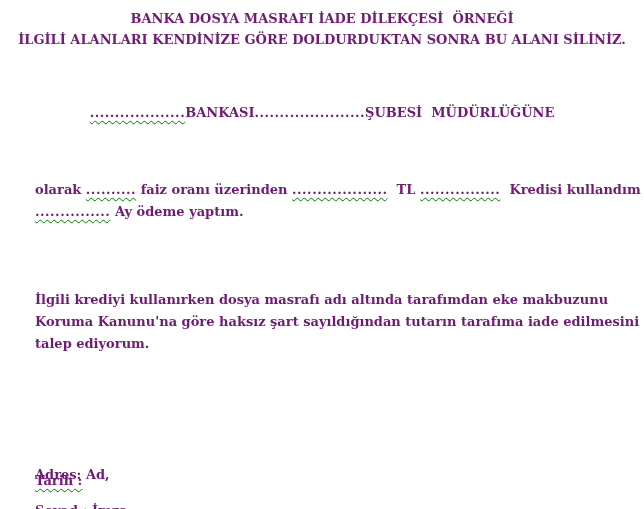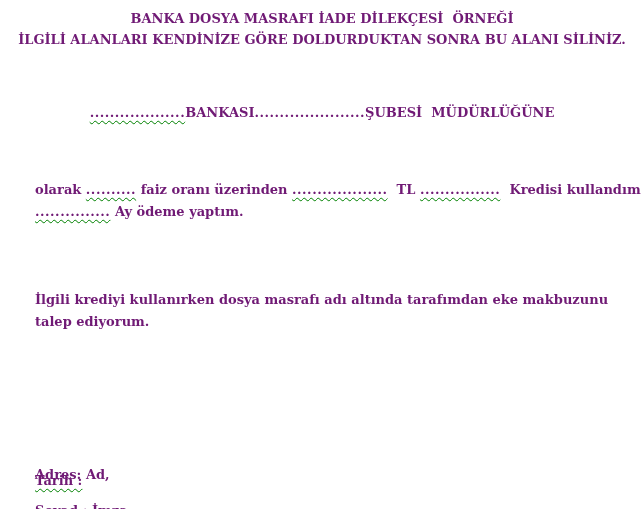--- a/index.html
+++ b/index.html
@@ -72,20 +72,21 @@
 
   <div class="addressee-line"><span class="dots sq-g">...................</span><span>BANKASI</span><span class="dots">......................</span><span>ŞUBESİ  MÜDÜRLÜĞÜNE</span></div>
 
   <div class="para1">
     <div class="line"><span>olarak </span><span class="dots sq-g">..........</span><span> faiz oranı üzerinden </span><span class="dots sq-g">...................</span><span>  TL </span><span class="dots sq-g">................</span><span>  Kredisi kullandım ve</span></div>
     <div class="line"><span class="dots sq-g">...............</span><span> Ay ödeme yaptım.</span></div>
   </div>
 
   <div class="para2">
     <div class="line">İlgili krediyi kullanırken dosya masrafı adı altında tarafımdan eke makbuzunu</div>
+    <div class="line">Koruma Kanunu'na göre haksız şart sayıldığından tutarın tarafıma iade edilmesini</div>
     <div class="line">talep ediyorum.</div>
   </div>
 
   <div class="tarih-line"><span class="sq-g">Tarih :</span></div>
   <div class="adres-line">Adres: Ad,</div>
   <div class="cutoff-line">Soyad : İmza</div>
 
 </div>
 
 </body></html>

